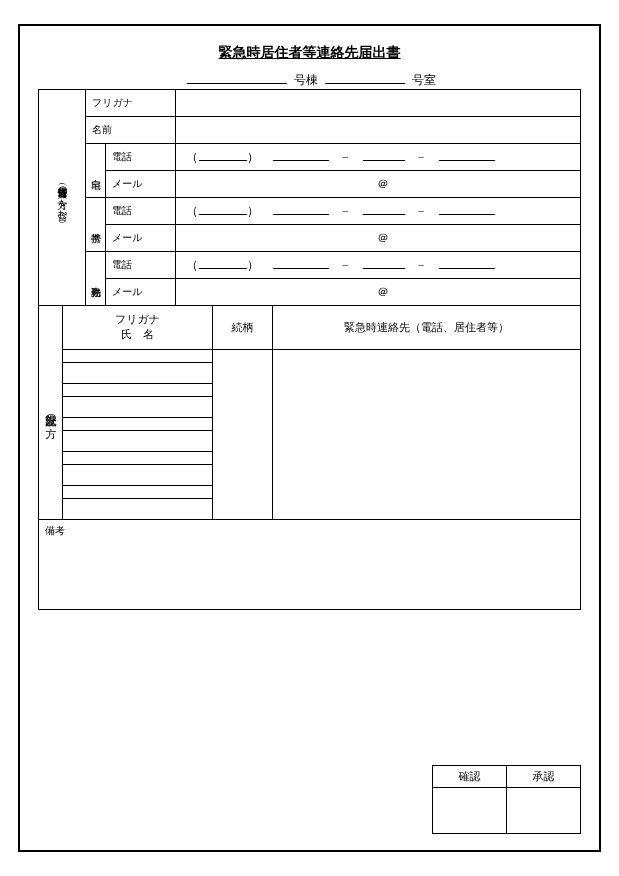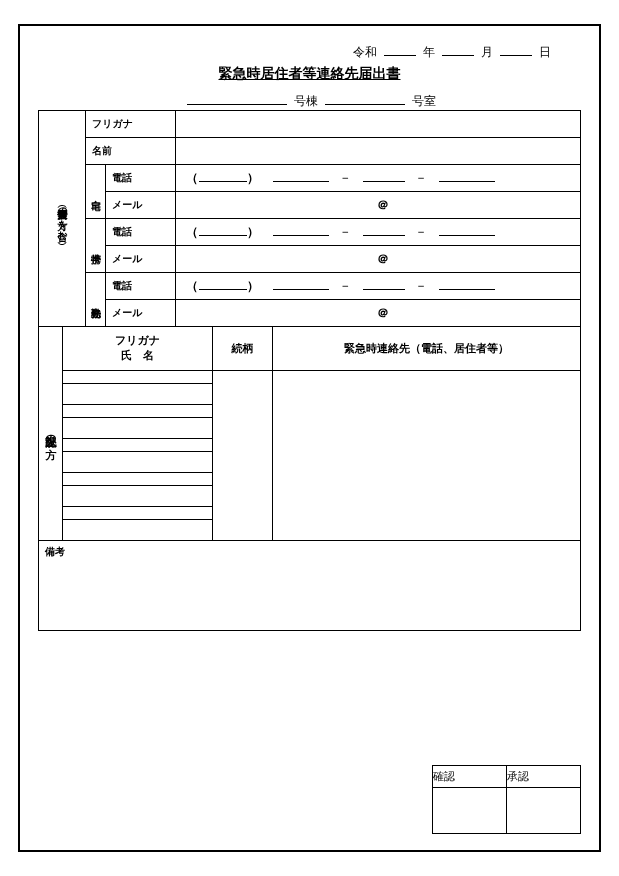--- a/index.html
+++ b/index.html
@@ -7,60 +7,51 @@
 .page { width: 619px; height: 876px; padding: 24px 18px; }
 .inner { border: 2px solid #000; width: 100%; height: 100%; padding: 18px 18px 16px; position: relative; }
 .date-line { text-align: right; font-size: 12px; margin-bottom: 4px; padding-right: 30px; }
 .blank-short { display: inline-block; border-bottom: 1px solid #000; width: 32px; height: 12px; vertical-align: baseline; margin: 0 4px; }
 .title { text-align: center; font-size: 14px; font-weight: bold; text-decoration: underline; margin-bottom: 10px; }
 .unit-line { text-align: center; font-size: 12px; }
 .blank-long { display: inline-block; border-bottom: 1px solid #000; width: 100px; height: 12px; vertical-align: baseline; margin: 0 4px; }
 .blank-med { display: inline-block; border-bottom: 1px solid #000; width: 80px; height: 12px; vertical-align: baseline; margin: 0 4px; }
 
 table { border-collapse: collapse; width: 100%; }
-td, th { border: 1px solid #000; font-size: 11px; font-weight: bold; vertical-align: middle; }
+td, th { border: 1px solid #000; font-size: 11px; font-weight: normal; vertical-align: middle; }
 
 .t-resident td { height: 27px; }
 .vlabel { writing-mode: vertical-rl; text-orientation: upright; text-align: center; font-size: 10px; padding: 4px 2px; }
 .rowlabel { padding-left: 6px; font-size: 10px; }
 .valcell { padding-left: 10px; font-size: 12px; }
 .phone-template { letter-spacing: 1px; }
 .pb { display:inline-block; border-bottom: 1px solid #000; height: 11px; vertical-align: baseline; }
 .pb1 { width: 48px; }
 .pb2 { width: 56px; }
 .pb3 { width: 42px; }
 .pb4 { width: 56px; }
 
 .t-others th { text-align: center; padding: 6px 4px; font-size: 11px; }
 .t-others td { height: 29px; }
 
 .notes-row td { height: 90px; vertical-align: top; padding: 4px 6px; font-size: 10px; }
 
 .approval { position: absolute; right: 18px; bottom: 16px; }
 .approval table { border-collapse: collapse; }
-.approval th { width: 74px; height: 22px; font-size: 11px; text-align: left; border: 1px solid #000; font-weight: normal; }
+.approval th { width: 74px; height: 22px; font-size: 11px; text-align: center; border: 1px solid #000; font-weight: normal; }
 .approval td { width: 74px; height: 46px; border: 1px solid #000; }
 
 .name-head { line-height: 1.4; }
 </style>
 </head>
 <body>
 
 <div class="page">
 <div class="inner">
 
-<div class="date-line">
-  <span>令和</span>
-  <span class="blank-short"></span>
-  <span>年</span>
-  <span class="blank-short"></span>
-  <span>月</span>
-  <span class="blank-short"></span>
-  <span>日</span>
-</div>
 
 <div class="title">緊急時居住者等連絡先届出書</div>
 
 <div class="unit-line">
   <span class="blank-long"></span>
   <span>号棟</span>
   <span class="blank-med"></span>
   <span>号室</span>
 </div>
 

